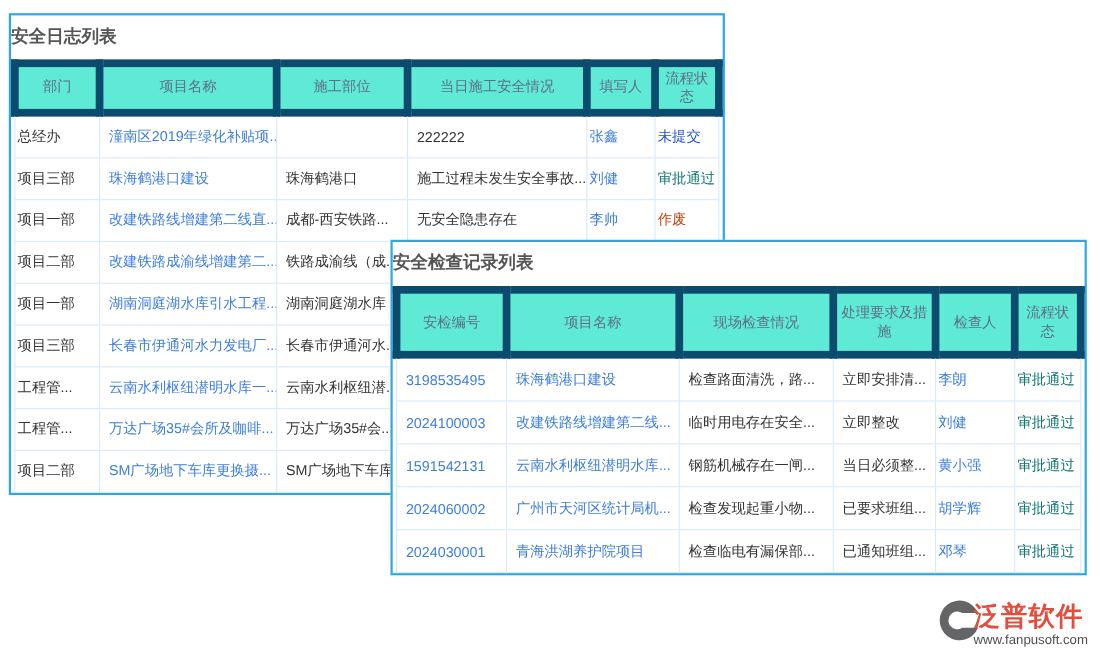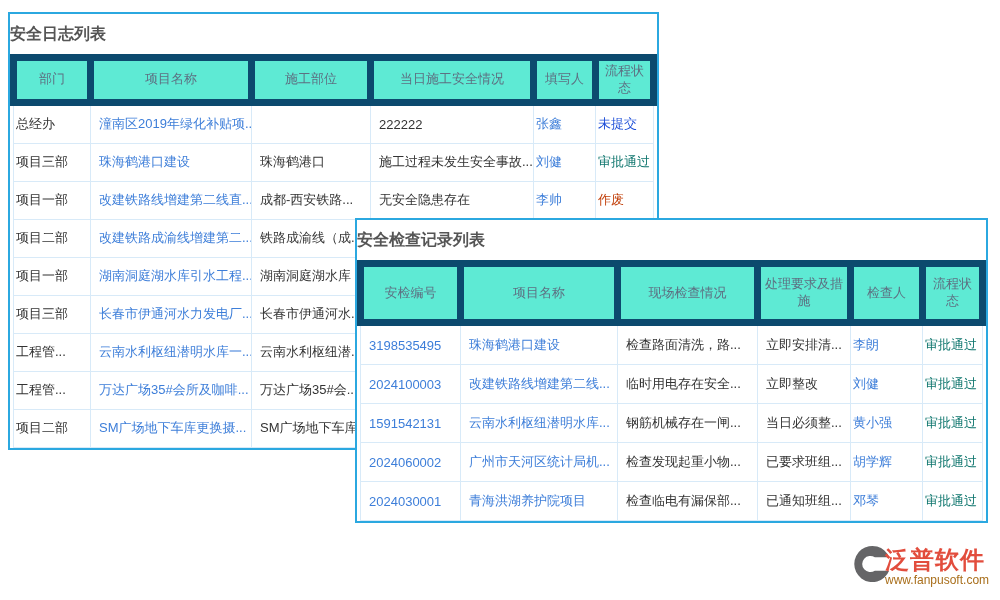--- a/index.html
+++ b/index.html
@@ -37,21 +37,21 @@
   .st-orange{color:#F0A030;cursor:pointer}
   #panel-log{left:8px;top:12px;width:651px;z-index:1}
   #panel-check{left:355px;top:218px;width:633px;z-index:2}
   .watermark{
     position:absolute;left:853px;top:541px;z-index:3;opacity:0.92;
     display:flex;align-items:flex-end;width:145px;
   }
   .wm-logo{flex:0 0 auto;margin-top:4px}
   .wm-text{margin-left:-6px}
   .wm-brand{font-size:24px;font-weight:bold;color:#E03E2D;letter-spacing:1px;line-height:26px}
-  .wm-url{font-size:12px;color:#a16207;line-height:14px}
+  .wm-url{font-size:12px;color:#404040;line-height:14px}
 </style>
 </head>
 <body>
 
 <div id="panel-log" class="panel">
   <div class="panel-title">安全日志列表</div>
   <table id="t1">
     <colgroup>
         <col style="width:77px">
         <col style="width:161px">

